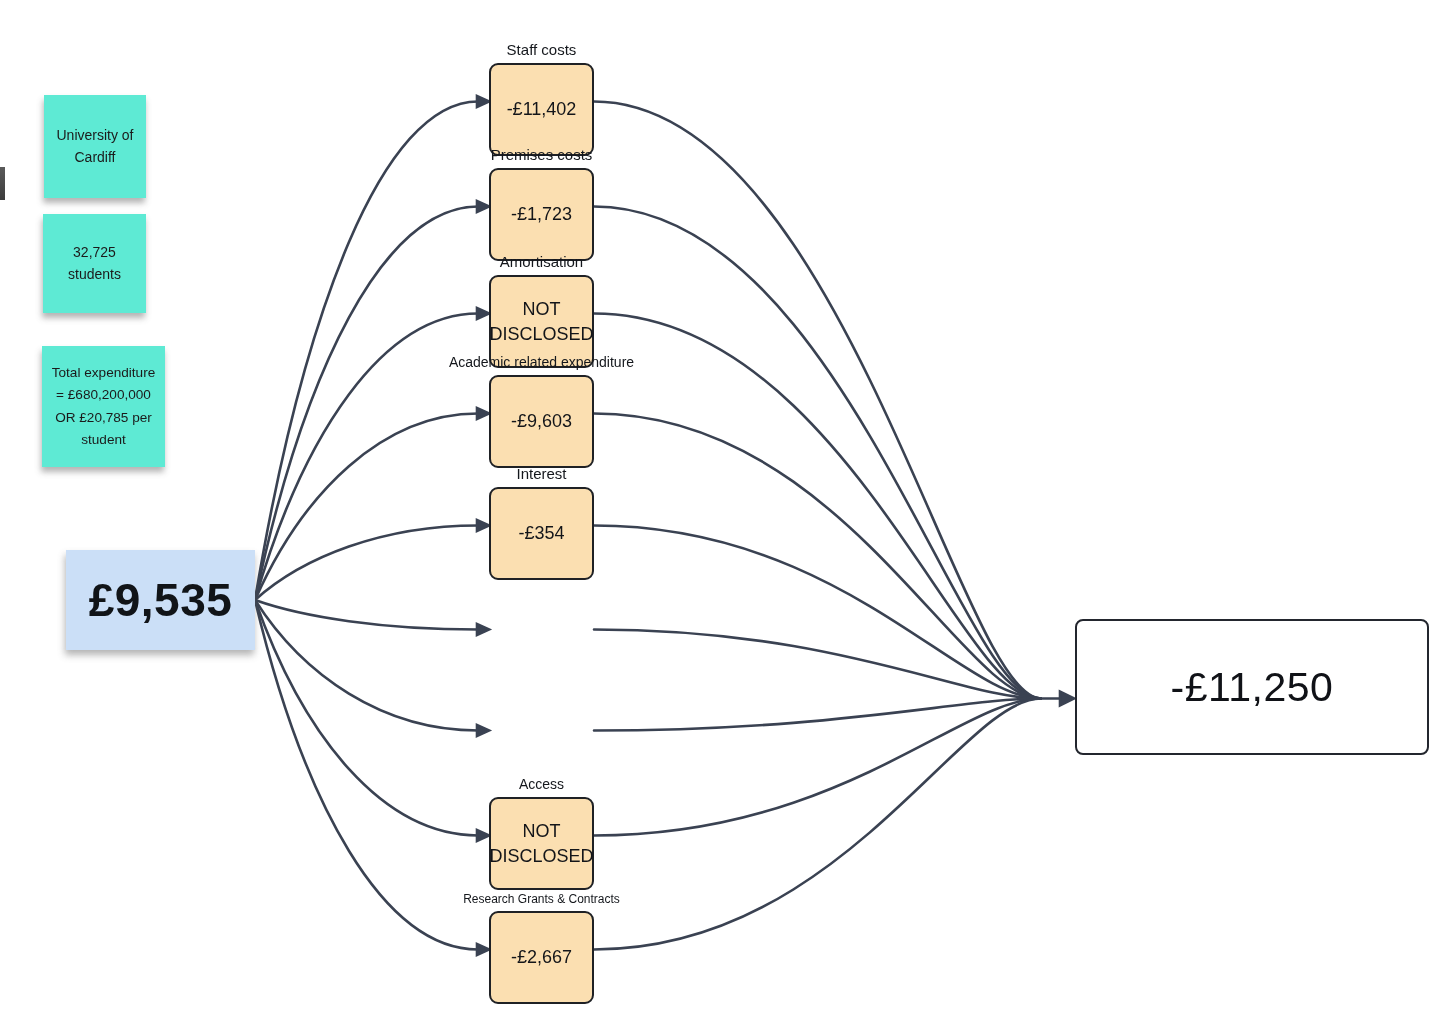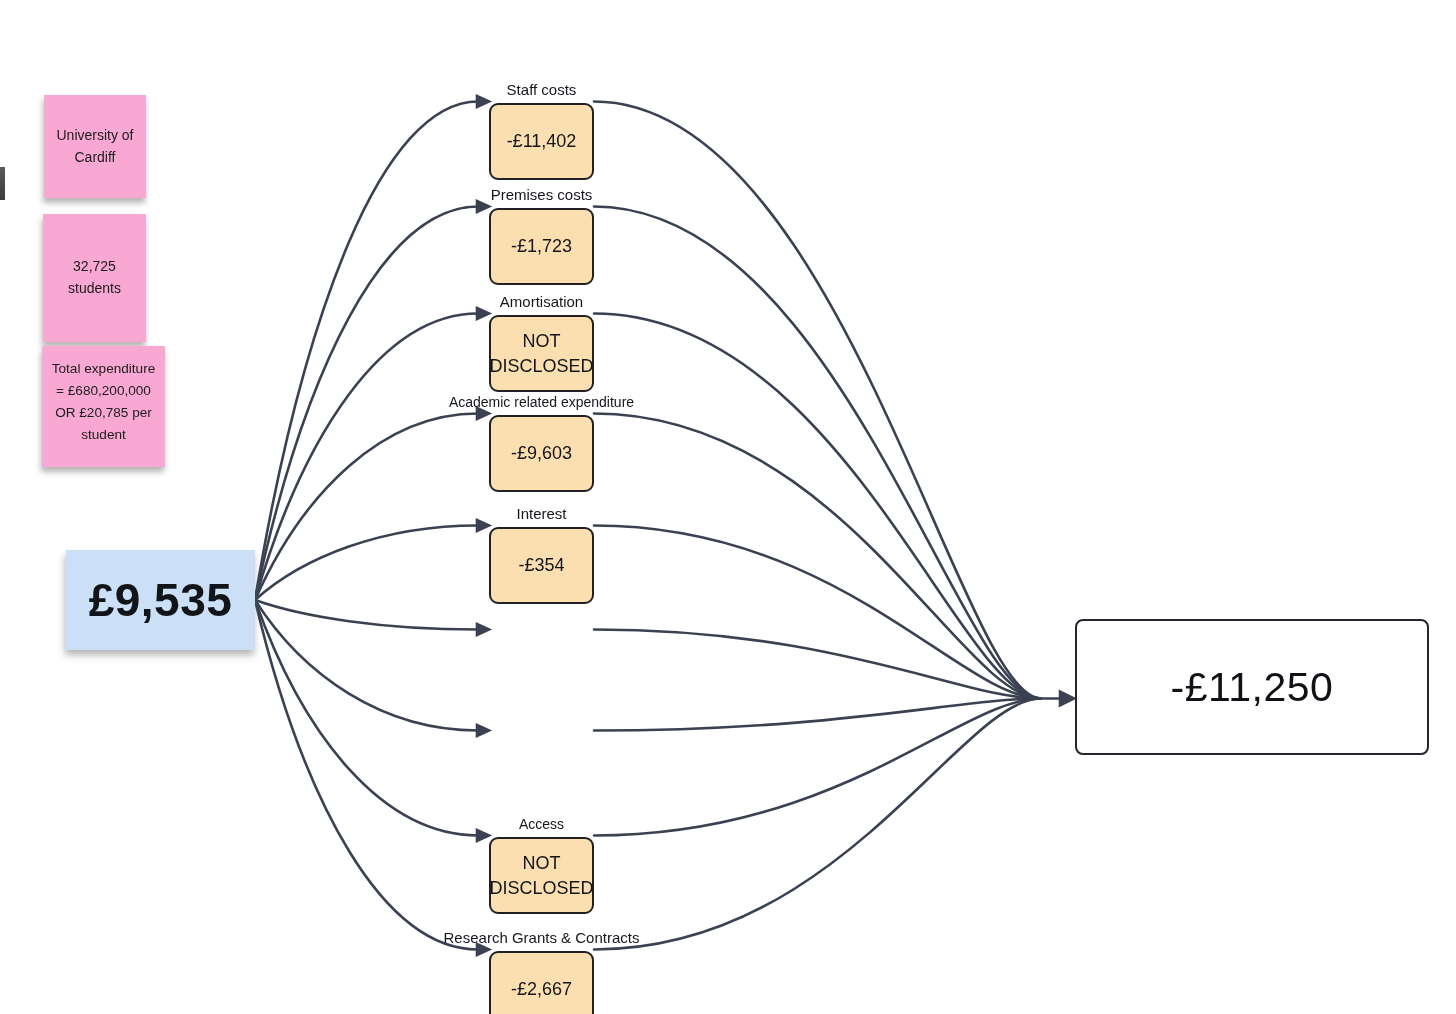--- a/index.html
+++ b/index.html
@@ -19,36 +19,36 @@
     position: absolute;
     left: 0;
     top: 0;
     width: 1456px;
     height: 1014px;
     pointer-events: none;
   }
   
   .sticky {
     position: absolute;
-    background: #f9a8d4;
+    background: #5eead4;
     box-shadow: -1px 5px 6px rgba(90, 90, 90, 0.45);
     display: flex;
     align-items: center;
     justify-content: center;
     text-align: center;
     font-size: 14px;
     line-height: 1.55;
     color: #1b1b1b;
-    padding: 21px 6px;
+    padding: 4px 6px;
     box-sizing: border-box;
     cursor: pointer;
   }
   #note-1 { left: 44px; top: 95px;  width: 102px; height: 103px; }
-  #note-2 { left: 43px; top: 214px; width: 103px; height: 128px; }
-  #note-3 { left: 42px; top: 346px; width: 123px; height: 121px; font-size: 13.6px; line-height: 1.62; align-items: flex-end; }
+  #note-2 { left: 43px; top: 214px; width: 103px; height: 99px; }
+  #note-3 { left: 42px; top: 346px; width: 123px; height: 121px; font-size: 13.6px; line-height: 1.62; }
   
   .edge-sliver {
     position: absolute;
     left: 0;
     top: 167px;
     width: 5px;
     height: 33px;
     background: linear-gradient(180deg, #5a5a5a, #3c3c3c);
   }
   
@@ -67,22 +67,21 @@
     font-weight: 700;
     letter-spacing: 0.5px;
     color: #111418;
     cursor: pointer;
   }
   
   .cat {
     position: absolute;
     left: 489px;
     width: 105px;
-    height: 77px;
-    margin-top: 40px;
+    height: 93px;
   }
   .cat-label {
     position: absolute;
     bottom: calc(100% + 5px);
     left: 50%;
     transform: translateX(-50%);
     white-space: nowrap;
     font-size: 15px;
     color: #14171c;
   }
@@ -217,21 +216,21 @@
 
 
   <div class="cat" style="top:797px">
     <div class="cat-label" style="font-size:14px">Access</div>
     <div class="cat-box">
       <span>NOT DISCLOSED</span>
     </div>
   </div>
 
   <div class="cat" style="top:911px">
-    <div class="cat-label" style="font-size:15px">Research Grants &amp; Contracts</div>
+    <div class="cat-label" style="font-size:12px">Research Grants &amp; Contracts</div>
     <div class="cat-box">
       <span>-£2,667</span>
     </div>
   </div>
 
   <div class="result-node">
     <span>-£11,250</span>
   </div>
 
 </div>

